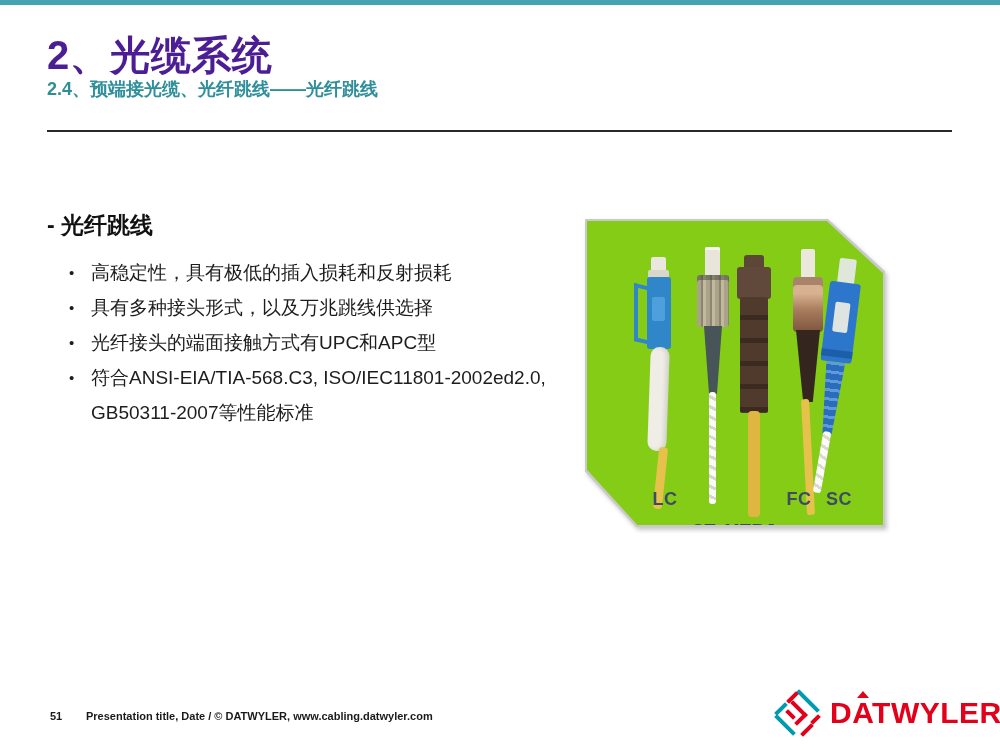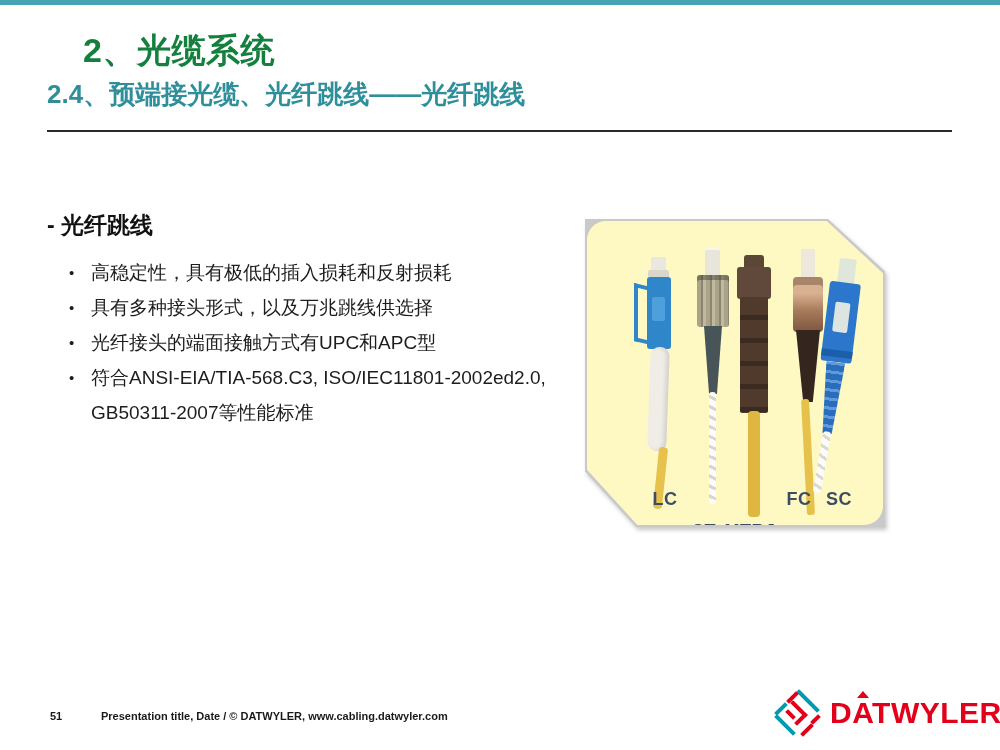--- a/index.html
+++ b/index.html
@@ -3,37 +3,37 @@
 <meta charset="utf-8">
 <style>
   html,body { margin:0; padding:0; background:#888; }
   .slide {
     position:relative; width:1000px; height:750px; margin:0 auto;
     background:#ffffff; overflow:hidden;
     font-family:"Liberation Sans","DejaVu Sans",sans-serif;
   }
   .topbar { position:absolute; top:0; left:0; width:100%; height:5px; background:#45a3b2; }
 
-  .title { position:absolute; left:47px; top:28px; font-size:34px; font-weight:bold; color:#15803d; letter-spacing:0.5px;margin-left:36px; }
-  .subtitle { position:absolute; left:47px; top:77px; font-size:26px; font-weight:bold; color:#2e8f9b; }
+  .title { position:absolute; left:47px; top:28px; font-size:40px; font-weight:bold; color:#4c1d95; letter-spacing:0.5px; }
+  .subtitle { position:absolute; left:47px; top:77px; font-size:18px; font-weight:bold; color:#2e8f9b; }
   .rule { position:absolute; left:47px; top:130px; width:905px; height:2px; background:#2a2a2a; }
 
   .section-heading { position:absolute; left:47px; top:210px; font-size:23px; font-weight:bold; color:#111; }
 
   .bullets { position:absolute; left:56px; top:247px; width:528px; margin:8px; padding:0; list-style:none; }
   .bullets li { position:relative; padding-left:27px; font-size:19px; line-height:35px; color:#1d1d1d; }
   .bullets li::before { content:"•"; position:absolute; left:5px; top:0; font-size:15px; color:#1d1d1d; }
 
   
   .photo { position:absolute; left:585px; top:219px; width:300px; height:308px;
            filter:drop-shadow(2px 3px 2px rgba(0,0,0,0.22)); }
   .photo-border { position:relative; width:100%; height:100%; background:#c9c9c9;
     clip-path:polygon(0 0, 81% 0, 100% 17%, 100% 100%, 17% 100%, 0 82%); }
-  .photo-inner { position:absolute; inset:2px; background:#fef9c3;
-    clip-path:polygon(0 0, 81% 0, 100% 17.2%, 100% 100%, 17% 100%, 0 81.8%);border-radius:19px; }
+  .photo-inner { position:absolute; inset:2px; background:#84cc16;
+    clip-path:polygon(0 0, 81% 0, 100% 17.2%, 100% 100%, 17% 100%, 0 81.8%); }
 
   .connector { position:absolute; }
   .connector div { position:absolute; }
 
   
   .c-lc { left:52px; top:36px; width:42px; height:250px; }
   .lc-tip    { left:12px; top:0;    width:15px; height:16px; background:#e9e7df; border-radius:2px; }
   .lc-collar { left:9px;  top:13px; width:21px; height:8px;  background:#d9d6ca; border-radius:2px; }
   .lc-body   { left:8px;  top:20px; width:24px; height:72px; background:#2f86c9; border-radius:3px; }
   .lc-window { left:13px; top:40px; width:13px; height:24px; background:#4da0dc; border-radius:2px; }
@@ -83,21 +83,21 @@
               background:repeating-linear-gradient(25deg,#fbfbf9 0 6px,#dbd9d2 6px 9px); transform:rotate(3deg); }
 
   .labels span { position:absolute; top:268px; font-size:18px; font-weight:600; color:#3d4c63; letter-spacing:0.5px; text-align:center; }
   .lab-lc   { left:58px;  width:40px; }
   .lab-st   { left:97px;  width:40px;margin-top:32px; }
   .lab-mtrj { left:135px; width:56px;margin-top:32px; }
   .lab-fc   { left:193px; width:38px; }
   .lab-sc   { left:231px; width:42px; }
 
   .page-num    { position:absolute; left:50px; top:710px; font-size:11px; font-weight:bold; color:#1a1a1a; }
-  .footer-text { position:absolute; left:86px; top:710px; font-size:11px; font-weight:bold; color:#1a1a1a;margin-left:15px; }
+  .footer-text { position:absolute; left:86px; top:710px; font-size:11px; font-weight:bold; color:#1a1a1a; }
 
   .logo { position:absolute; left:770px; top:686px; display:flex; align-items:center; }
   .logo-mark { width:54px; height:54px; }
   .logo-text { position:relative; margin-left:6px; font-size:30px; font-weight:bold; color:#e2001a; letter-spacing:0.5px; }
   .logo-accent { position:absolute; left:27px; top:-5px; width:0; height:0;
                  border-left:6px solid transparent; border-right:6px solid transparent; border-bottom:7px solid #e2001a; }
 </style>
 </head>
 <body>
 

